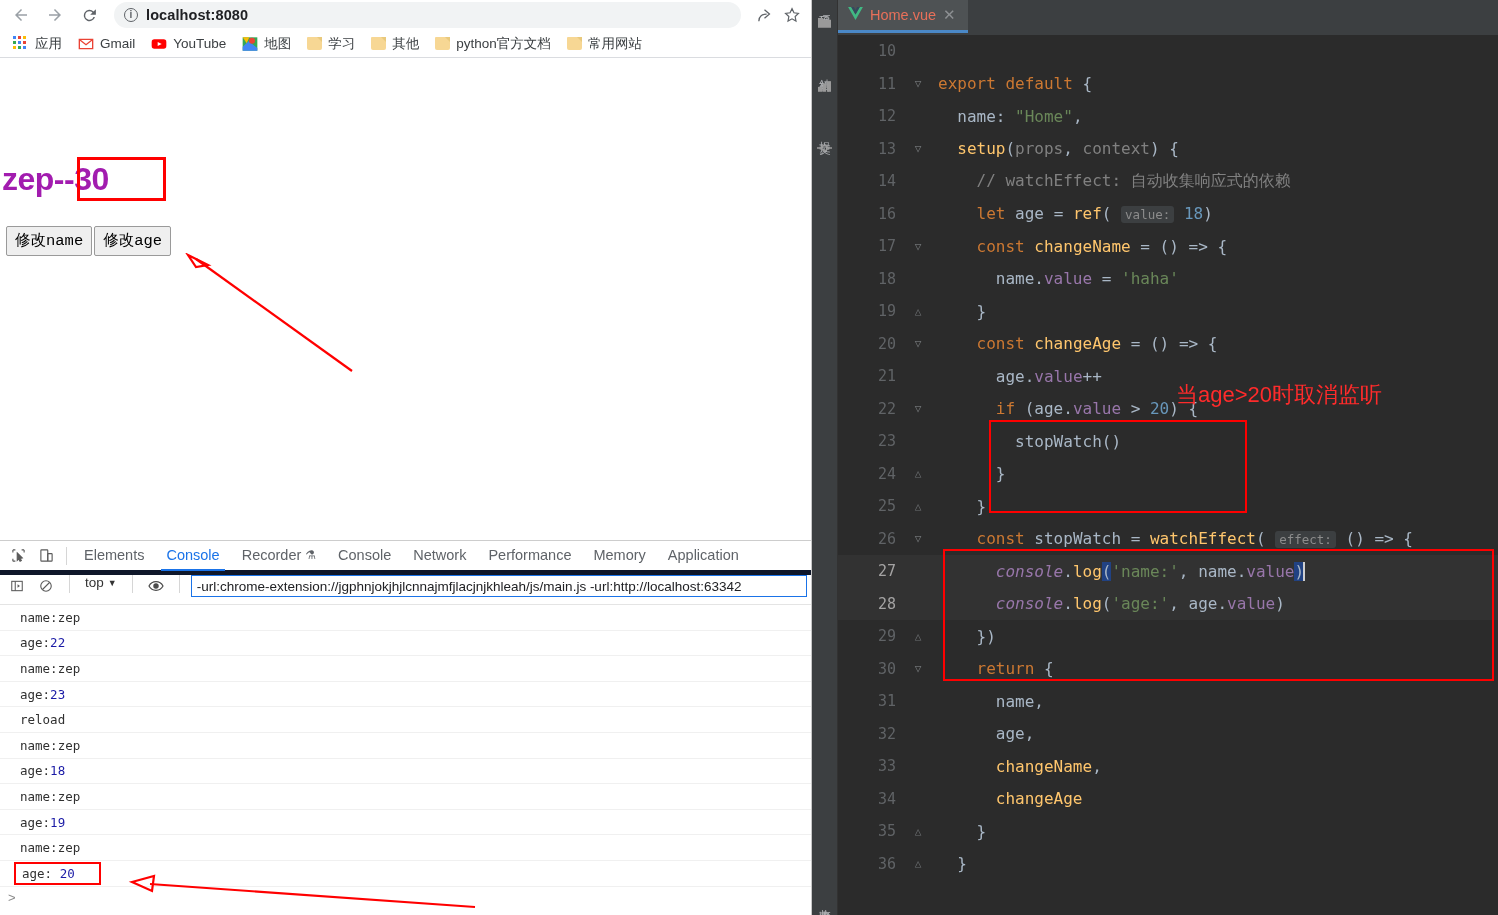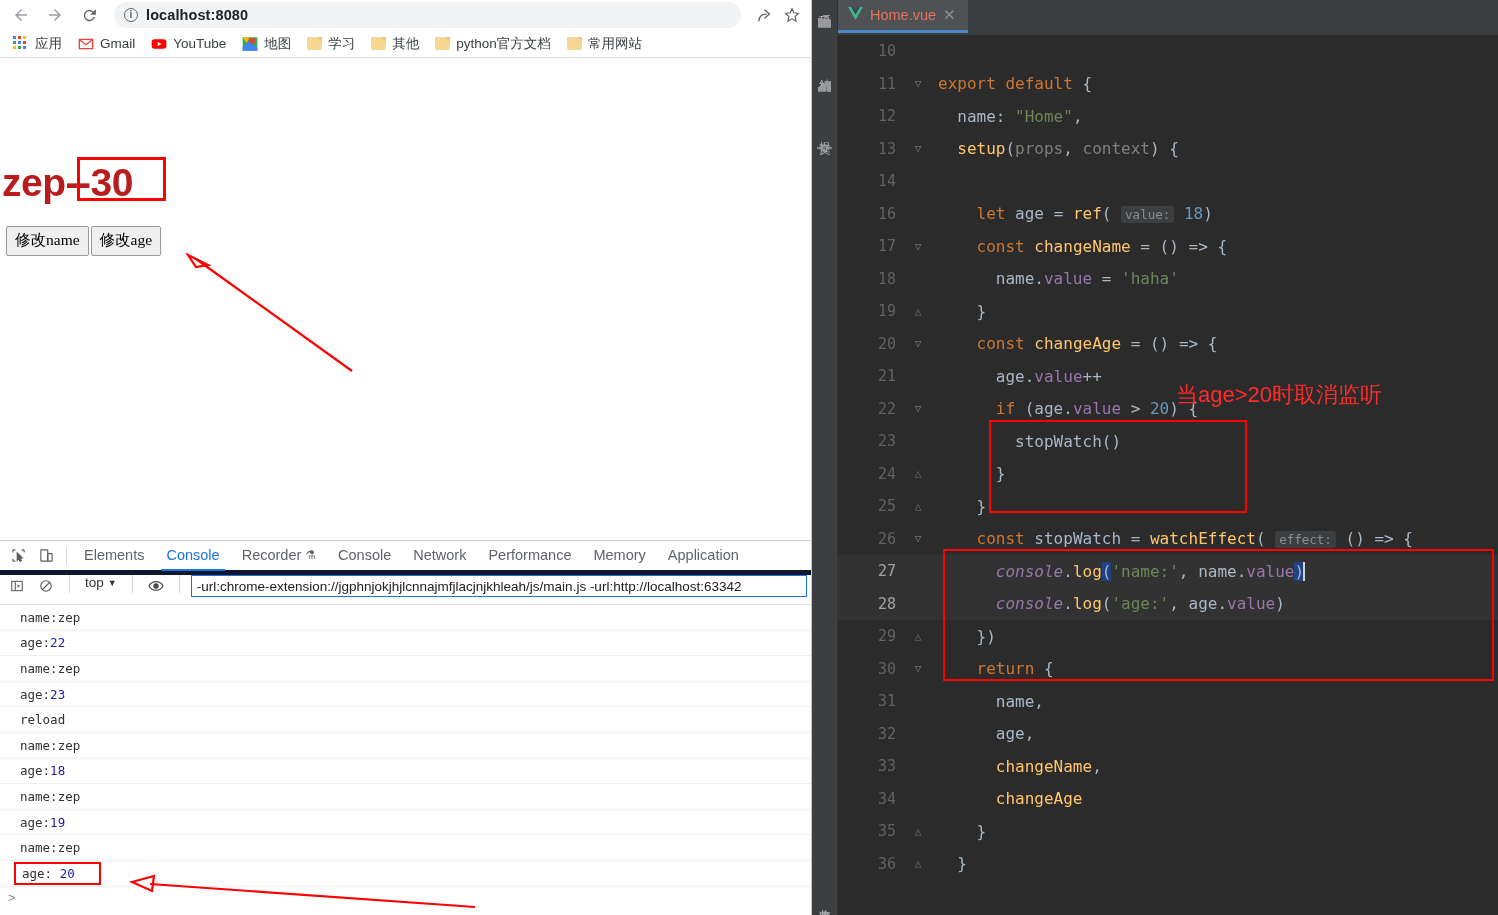--- a/index.html
+++ b/index.html
@@ -59,32 +59,32 @@
   .grid-ico i { display: block; width: 3px; height: 3px; }
   .folder {
     width: 15px; height: 13px; background: #f7d794;
     border-radius: 1px 3px 2px 2px; position: relative;
   }
   .folder:after { content:""; position:absolute; right:0; top:0;
     border-left: 5px solid transparent; border-top: 5px solid #e9c97c; }
 
   .viewport { position: relative; height: 444px; background: #fff; padding: 0; }
   .page-title {
-    font-size: 39px; font-weight: bold; color: #b91c1c;
+    font-size: 32px; font-weight: bold; color: #a21caf;
     position: absolute; left: 2px; top: 103px; letter-spacing: -0.5px;
     font-family: "Liberation Sans", sans-serif;
   }
   .title-box {
     position: absolute; left: 77px; top: 99px;
     width: 89px; height: 44px;
     border: 3px solid #ff0000;
   }
   .btnrow { position: absolute; left: 6px; top: 168px; display: flex; }
   .pagebtn {
-    font-size: 15.5px; font-family: Liberation Serif, serif;
+    font-size: 15.5px; font-family: Liberation Mono, monospace;
     padding: 3px 8px 4px; background: #efefef;
     border: 1px solid #9a9a9a; color: #000; cursor: pointer;
     border-radius: 2px; margin-right: 2px;
   }
   .arrow-top { position: absolute; left: 180px; top: 195px; }
 
   
   .devtools {
     position: absolute; left: 0; top: 540px; width: 812px; height: 375px;
     background: #fff; border-top: 1px solid #cdcdcd;
@@ -493,21 +493,21 @@
         <span>Home.vue</span>
         <span class="tab-close">✕</span>
       </div>
     </div>
 
     <div class="editor" id="editor">
         <div class="code-line"><div class="gutter">10</div><div class="fold"></div><div class="code"></div></div>
         <div class="code-line"><div class="gutter">11</div><div class="fold">▽</div><div class="code"><span class="kw">export default</span> <span class="punc">{</span></div></div>
         <div class="code-line"><div class="gutter">12</div><div class="fold"></div><div class="code">  <span class="id">name</span><span class="punc">:</span> <span class="str">"Home"</span><span class="punc">,</span></div></div>
         <div class="code-line"><div class="gutter">13</div><div class="fold">▽</div><div class="code">  <span class="fn">setup</span><span class="punc">(</span><span class="cmt">props</span><span class="punc">,</span> <span class="cmt">context</span><span class="punc">)</span> <span class="punc">{</span></div></div>
-        <div class="code-line"><div class="gutter">14</div><div class="fold"></div></div>
+        <div class="code-line"><div class="gutter">14</div><div class="fold"></div><div class="code">    <span class="cmt">// watchEffect: 自动收集响应式的依赖</span></div></div>
         <div class="code-line"><div class="gutter">16</div><div class="fold"></div><div class="code">    <span class="kw">let</span> <span class="id">age</span> <span class="punc">=</span> <span class="fn">ref</span><span class="punc">(</span> <span class="hint">value:</span> <span class="num">18</span><span class="punc">)</span></div></div>
         <div class="code-line"><div class="gutter">17</div><div class="fold">▽</div><div class="code">    <span class="kw">const</span> <span class="fn">changeName</span> <span class="punc">=</span> <span class="punc">()</span> <span class="punc">=&gt;</span> <span class="punc">{</span></div></div>
         <div class="code-line"><div class="gutter">18</div><div class="fold"></div><div class="code">      <span class="id">name</span><span class="punc">.</span><span class="prop">value</span> <span class="punc">=</span> <span class="str">'haha'</span></div></div>
         <div class="code-line"><div class="gutter">19</div><div class="fold">△</div><div class="code">    <span class="punc">}</span></div></div>
         <div class="code-line"><div class="gutter">20</div><div class="fold">▽</div><div class="code">    <span class="kw">const</span> <span class="fn">changeAge</span> <span class="punc">=</span> <span class="punc">()</span> <span class="punc">=&gt;</span> <span class="punc">{</span></div></div>
         <div class="code-line"><div class="gutter">21</div><div class="fold"></div><div class="code">      <span class="id">age</span><span class="punc">.</span><span class="prop">value</span><span class="punc">++</span></div></div>
         <div class="code-line"><div class="gutter">22</div><div class="fold">▽</div><div class="code">      <span class="kw">if</span> <span class="punc">(</span><span class="id">age</span><span class="punc">.</span><span class="prop">value</span> <span class="punc">&gt;</span> <span class="num">20</span><span class="punc">)</span> <span class="punc">{</span></div></div>
         <div class="code-line"><div class="gutter">23</div><div class="fold"></div><div class="code">        <span class="id">stopWatch</span><span class="punc">()</span></div></div>
         <div class="code-line"><div class="gutter">24</div><div class="fold">△</div><div class="code">      <span class="punc">}</span></div></div>
         <div class="code-line"><div class="gutter">25</div><div class="fold">△</div><div class="code">    <span class="punc">}</span></div></div>

